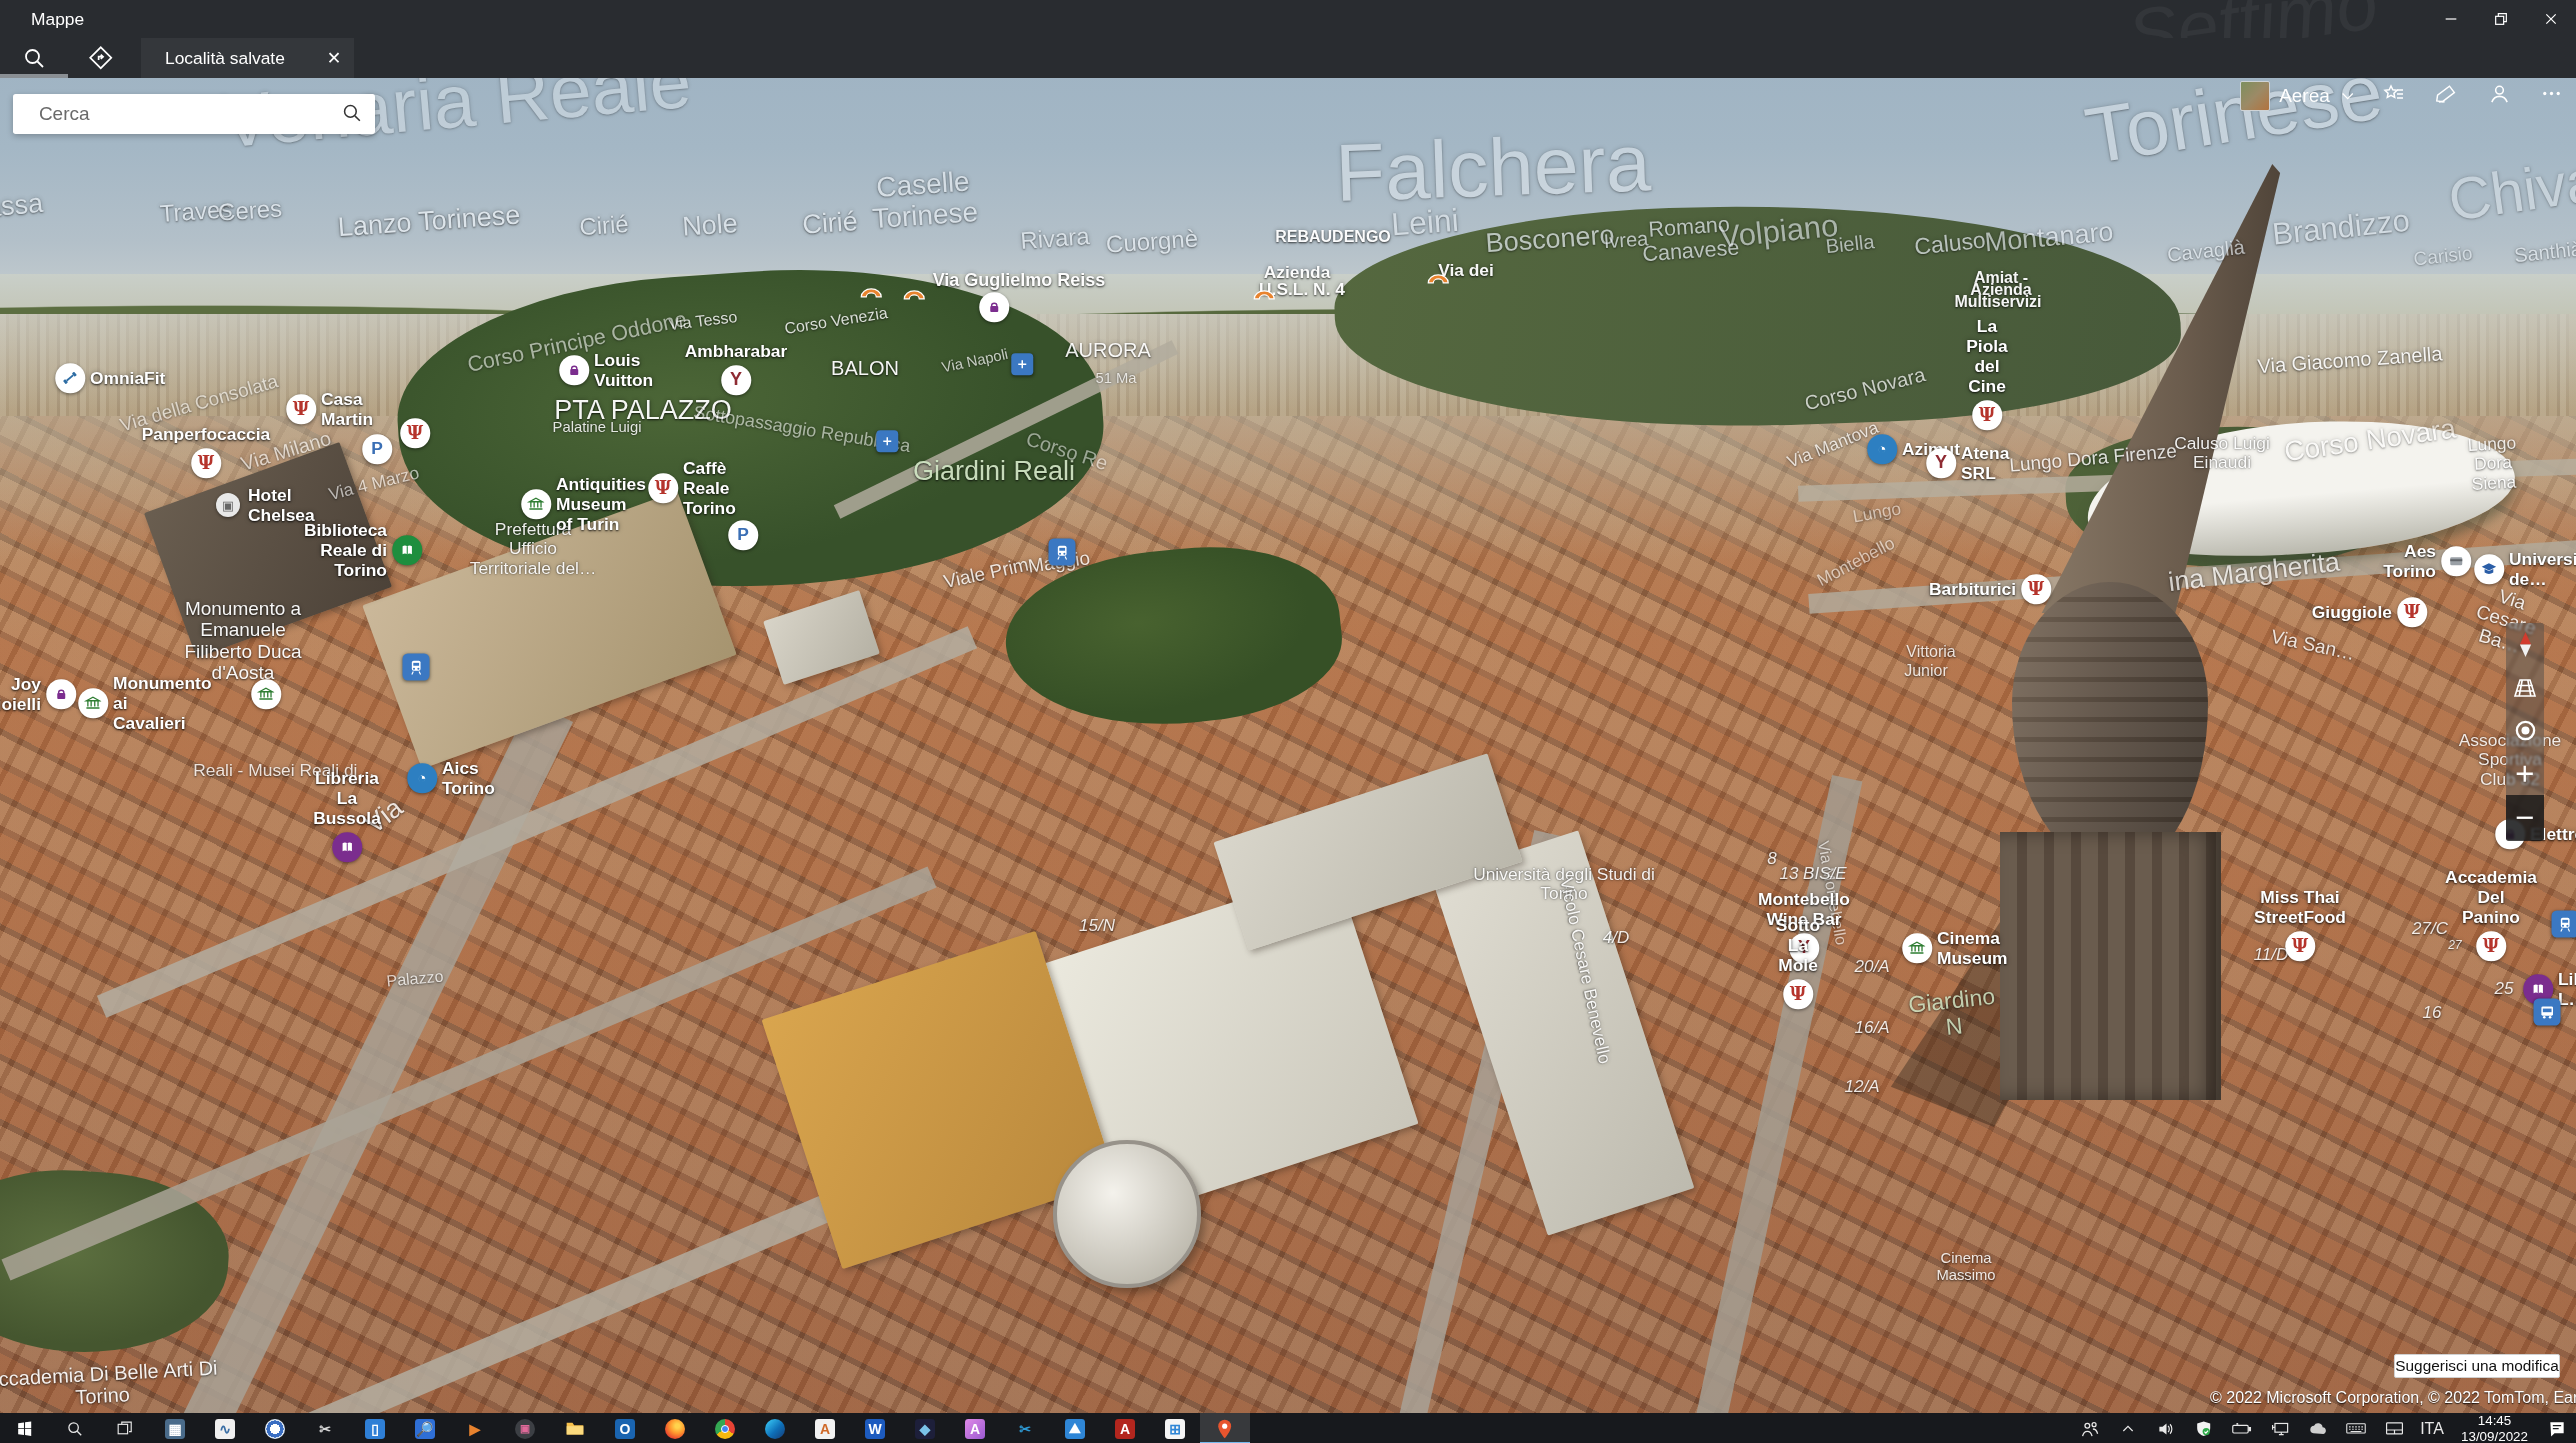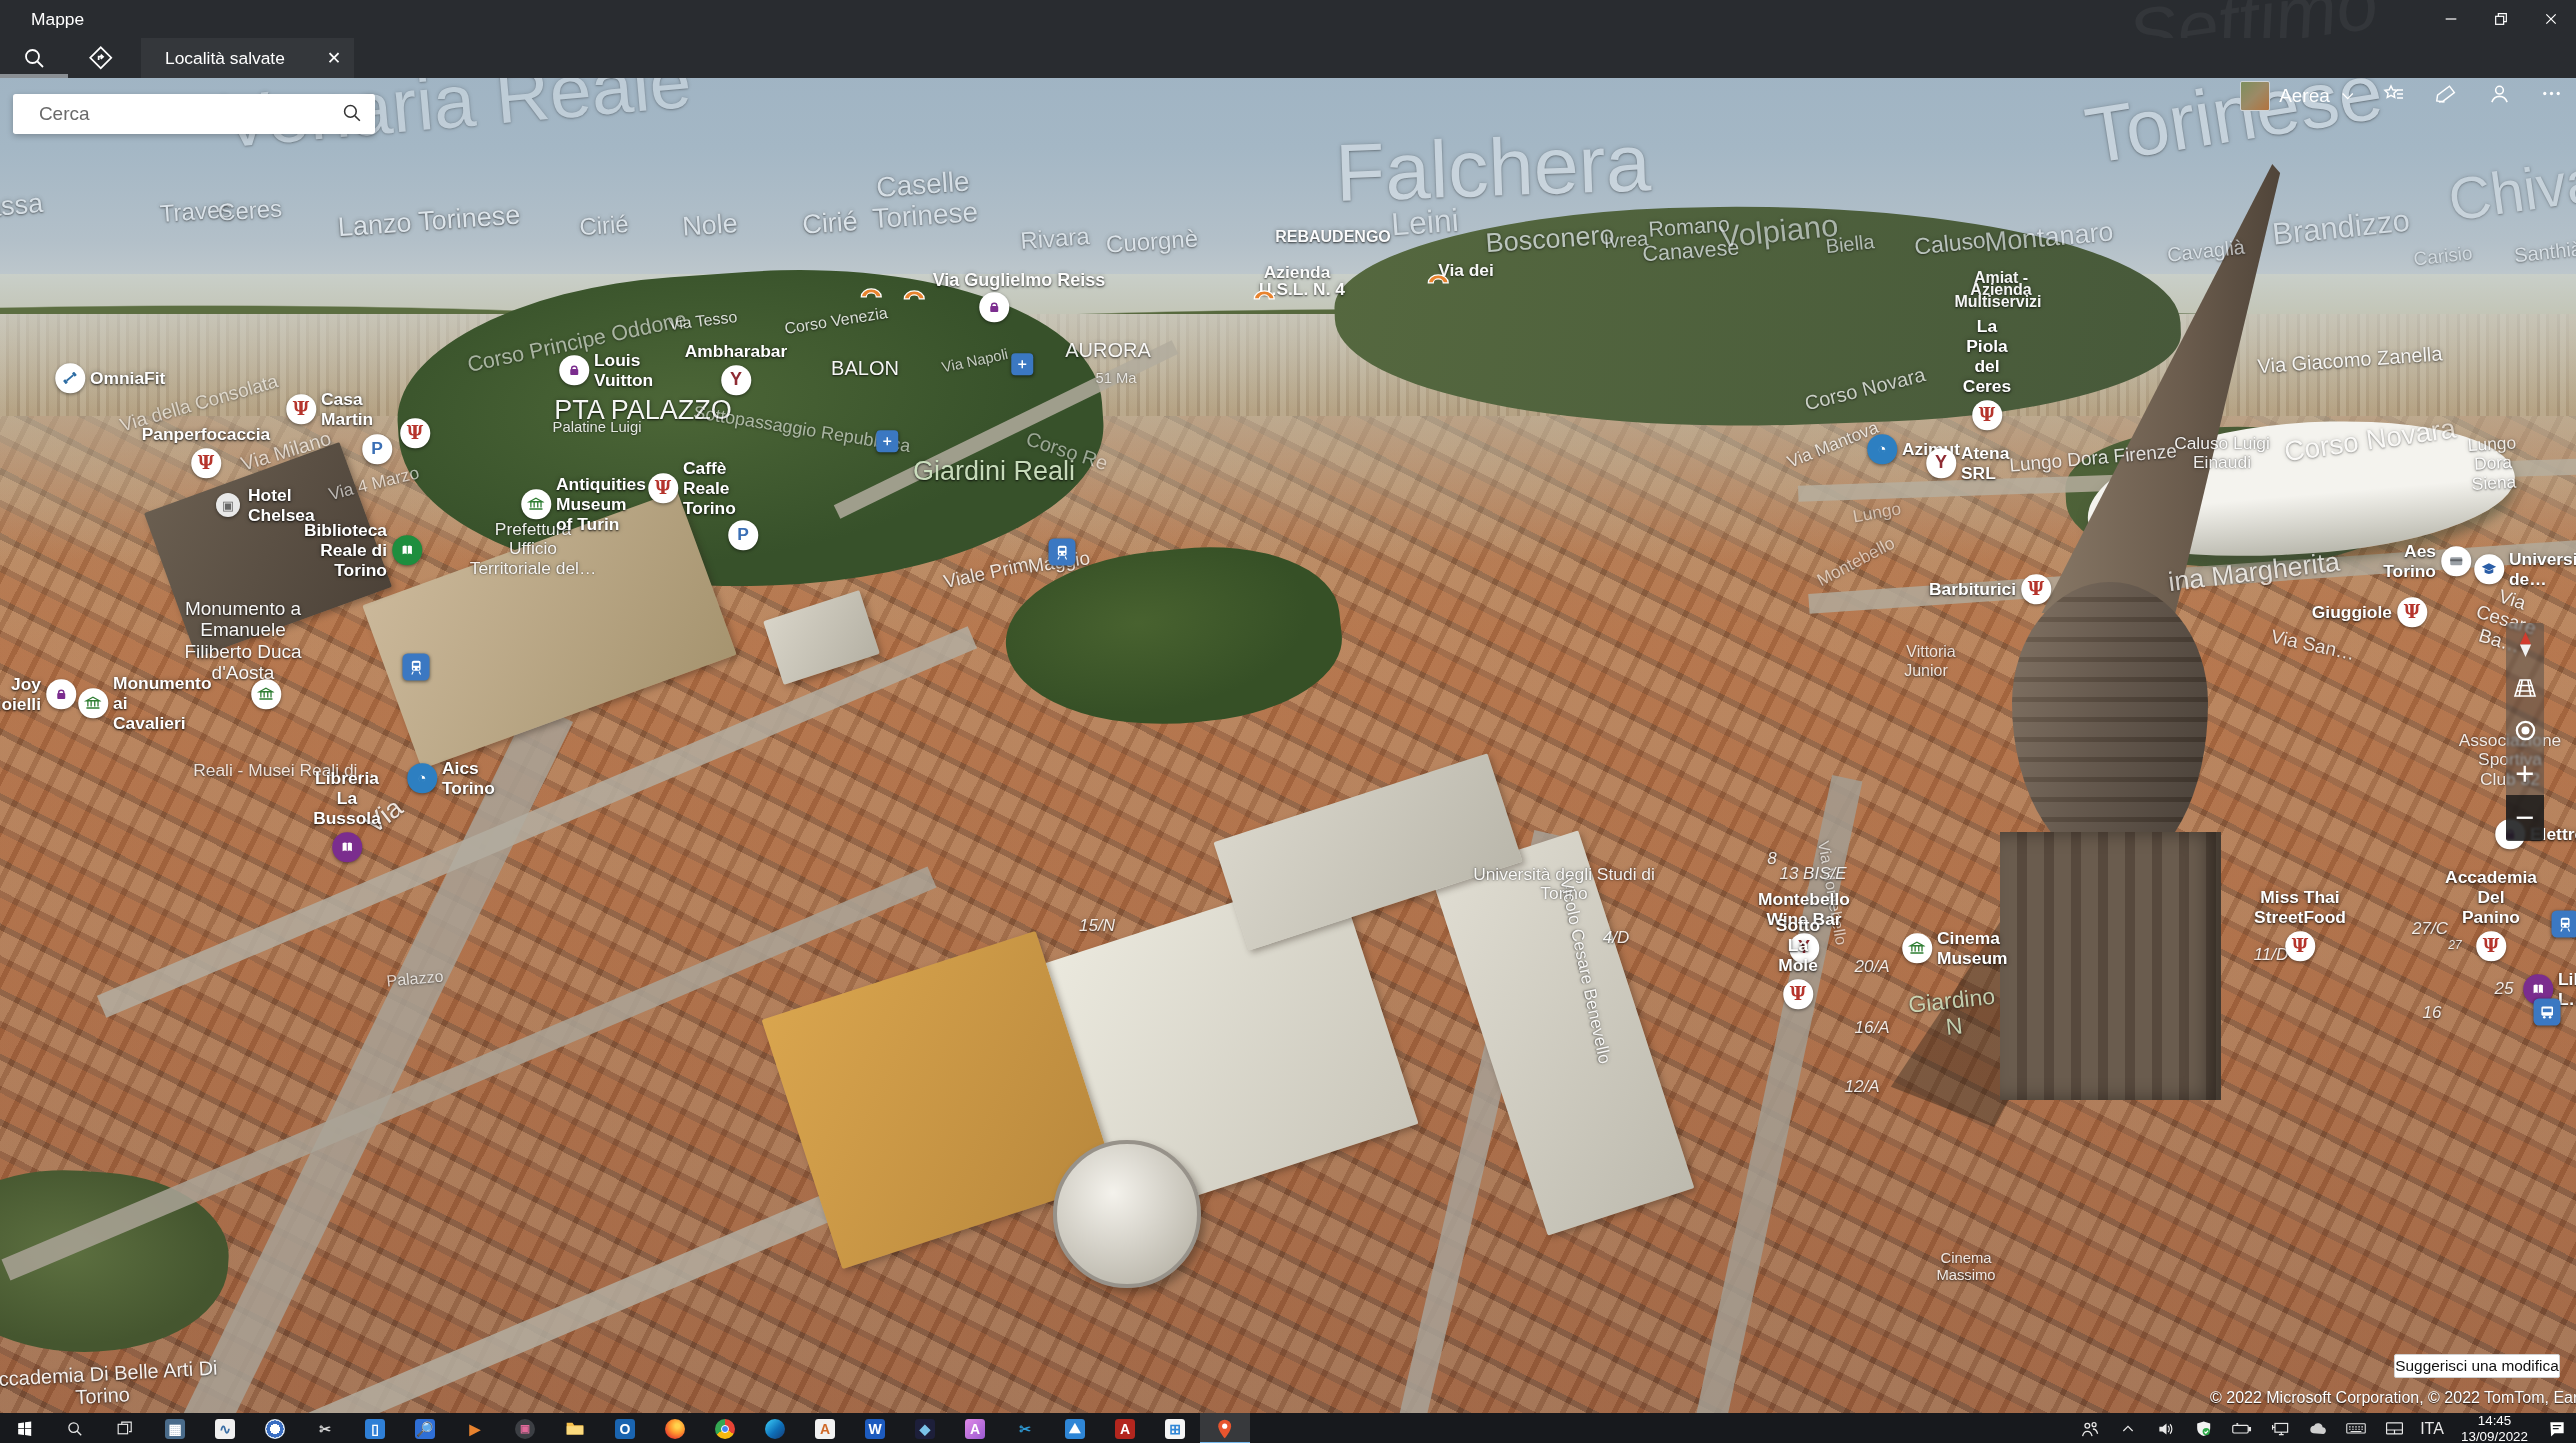--- a/index.html
+++ b/index.html
@@ -375,21 +375,21 @@
         <div class="poi" style="left: 422px; top: 778px;">
           <span class="pin" style="background:#2d7fc1">
             <span style="color:#fff;font-size:14.8px;font-weight:bold;">◔</span>
           </span>
           <span class="plabel side-r">Aics Torino</span>
         </div>
         <div class="poi" style="left: 1987px; top: 415px;">
           <span class="pin" style="background:#fff">
             <span style="color:#b5342c;font-size:18px;font-weight:bold;font-family:'DejaVu Serif',serif;">Ψ</span>
           </span>
-          <span class="plabel side-a">La Piola del Ceres</span>
+          <span class="plabel side-a">La Piola del Cine</span>
         </div>
         <div class="poi" style="left: 1882px; top: 449px;">
           <span class="pin" style="background:#2d7fc1">
             <span style="color:#fff;font-size:14.8px;font-weight:bold;">◔</span>
           </span>
           <span class="plabel side-r">Azimut</span>
         </div>
         <div class="poi" style="left: 1941px; top: 463px;">
           <span class="pin" style="background:#fff">
             <span style="color:#8e2b33;font-size:18px;font-weight:bold;">Y</span>

